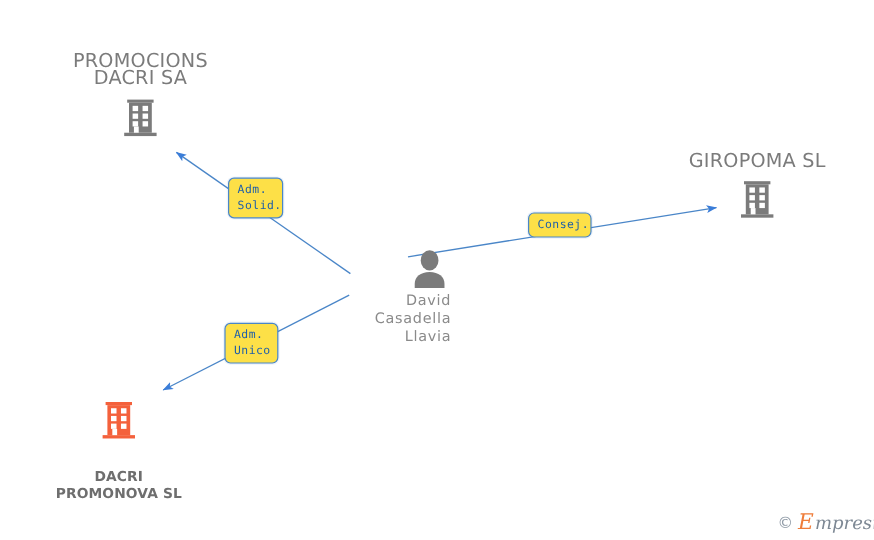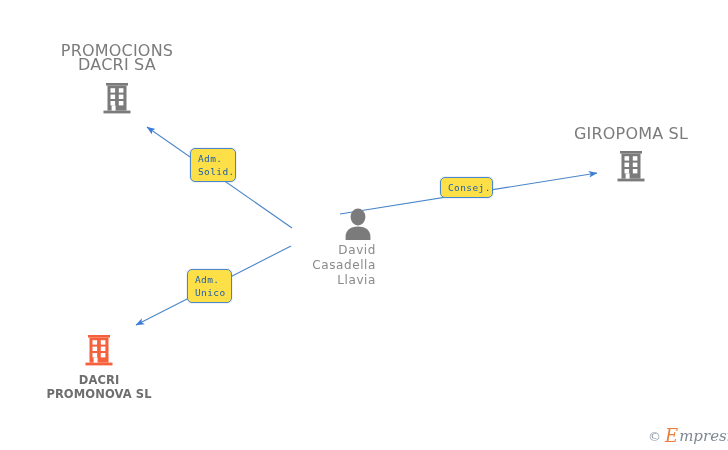--- a/index.html
+++ b/index.html
@@ -181,21 +181,21 @@
           <rect x="13.5" y="10.2" width="4.6" height="4.4"></rect>
           <rect x="21.8" y="10.2" width="4.6" height="4.4"></rect>
           <rect x="13.5" y="16.6" width="4.6" height="4.4"></rect>
           <rect x="21.8" y="16.6" width="4.6" height="4.4"></rect>
           <rect x="13.5" y="23" width="4.6" height="4.4"></rect>
           <rect x="21.8" y="23" width="4.6" height="4.4"></rect>
           <rect x="14.6" y="27.4" width="4" height="5.2"></rect>
         </g>
       </svg>
     </span>
-    <div class="node-label focus" style="margin-top:3px;">DACRI
+    <div class="node-label focus" style="margin-top:20px;">DACRI
 PROMONOVA SL</div>
   </div>
 
   <div class="node" style="left:258px; top:207px; width:118px;text-align:right;">
     <span class="icon-wrap">
       <svg width="36" height="34" viewBox="0 0 36 34" xmlns="http://www.w3.org/2000/svg">
         <g fill="#7b7b7b">
           <ellipse cx="18" cy="10" rx="7.4" ry="8.4"></ellipse>
           <path d="M18,19.6 C10.4,19.6 5.6,23.8 5.6,29.4 L5.6,33 L30.4,33 L30.4,29.4 C30.4,23.8 25.6,19.6 18,19.6 Z"></path>
         </g>

